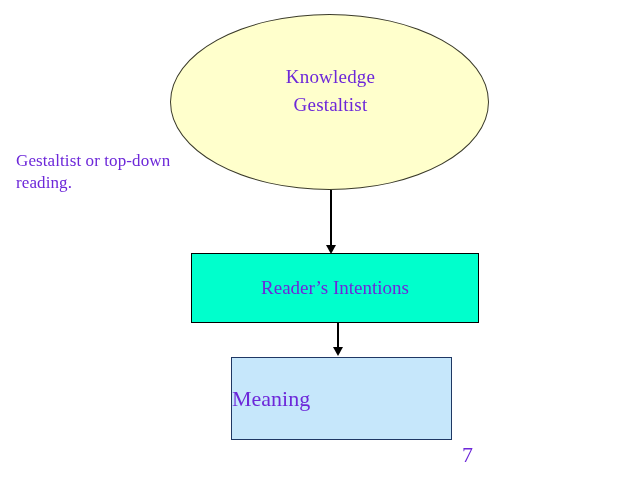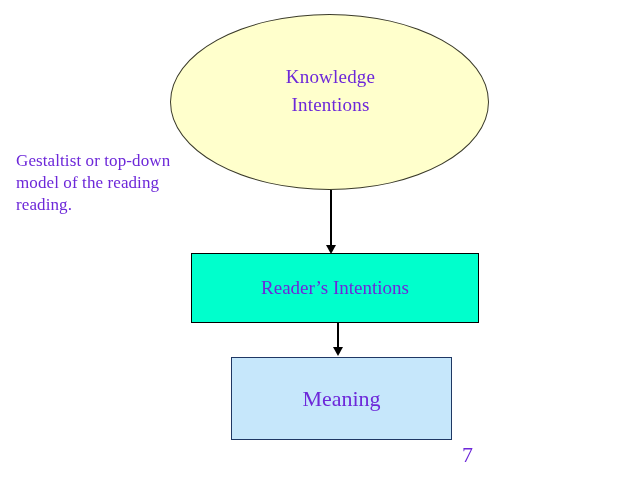--- a/index.html
+++ b/index.html
@@ -106,21 +106,21 @@
     position: absolute;
     left: 231px;
     top: 357px;
     width: 221px;
     height: 83px;
     background: #c6e7fb;
     border: 1.5px solid #1f3864;
     box-sizing: border-box;
     display: flex;
     align-items: center;
-    justify-content: center;
+    justify-content: flex-start;
   }
   .box-blue .box-label {
     font-size: 22px;
     line-height: 26px;
     text-align: center;
   }
 
   
   .page-number {
     position: absolute;
@@ -132,27 +132,26 @@
   }
 </style>
 </head>
 <body>
 
 <div id="slide">
 
   <div class="ellipse">
     <div class="ellipse-text">
       <span>Knowledge</span>
-      <span>Intentions</span>
+      <span>Gestaltist</span>
     </div>
   </div>
 
   <div class="caption">
     <span>Gestaltist or top-down</span>
-    <span>model of the reading</span>
     <span>reading.</span>
   </div>
 
   <div class="arrow" id="arrow1">
     <div class="arrow-line"></div>
     <div class="arrow-head"></div>
   </div>
 
   <div class="box-green">
     <div class="box-label">Reader’s Intentions</div>

